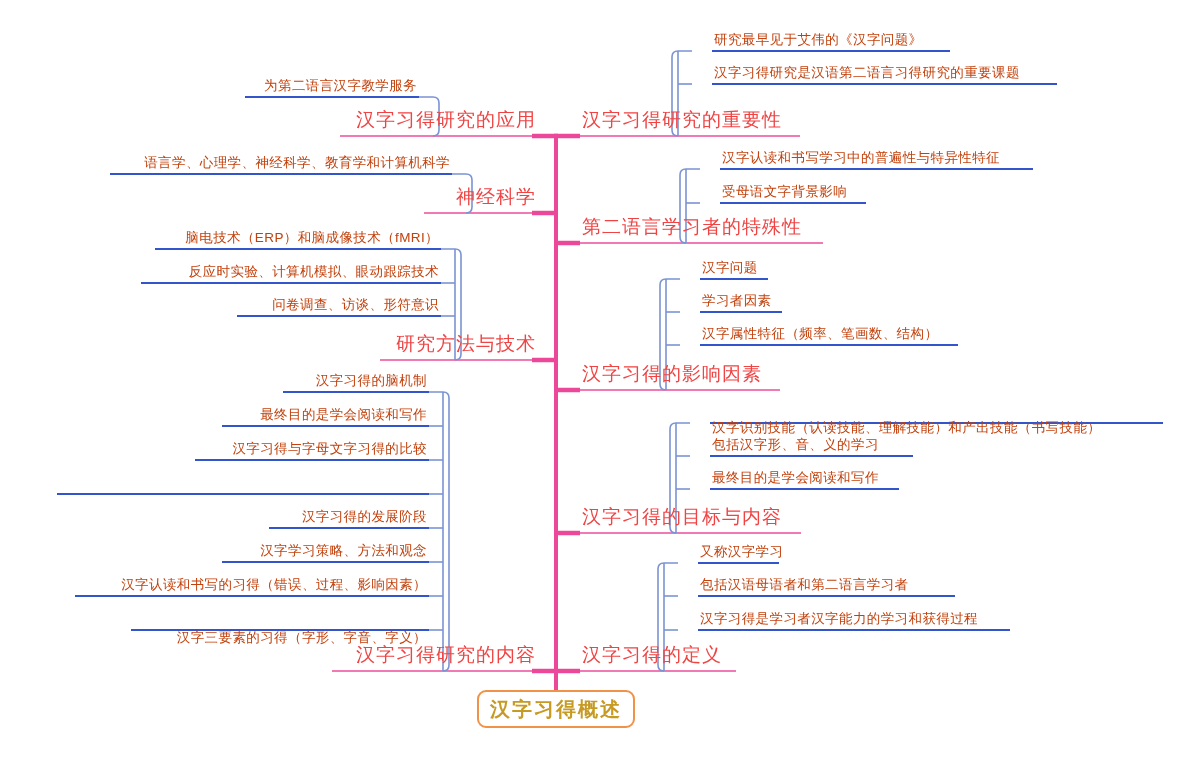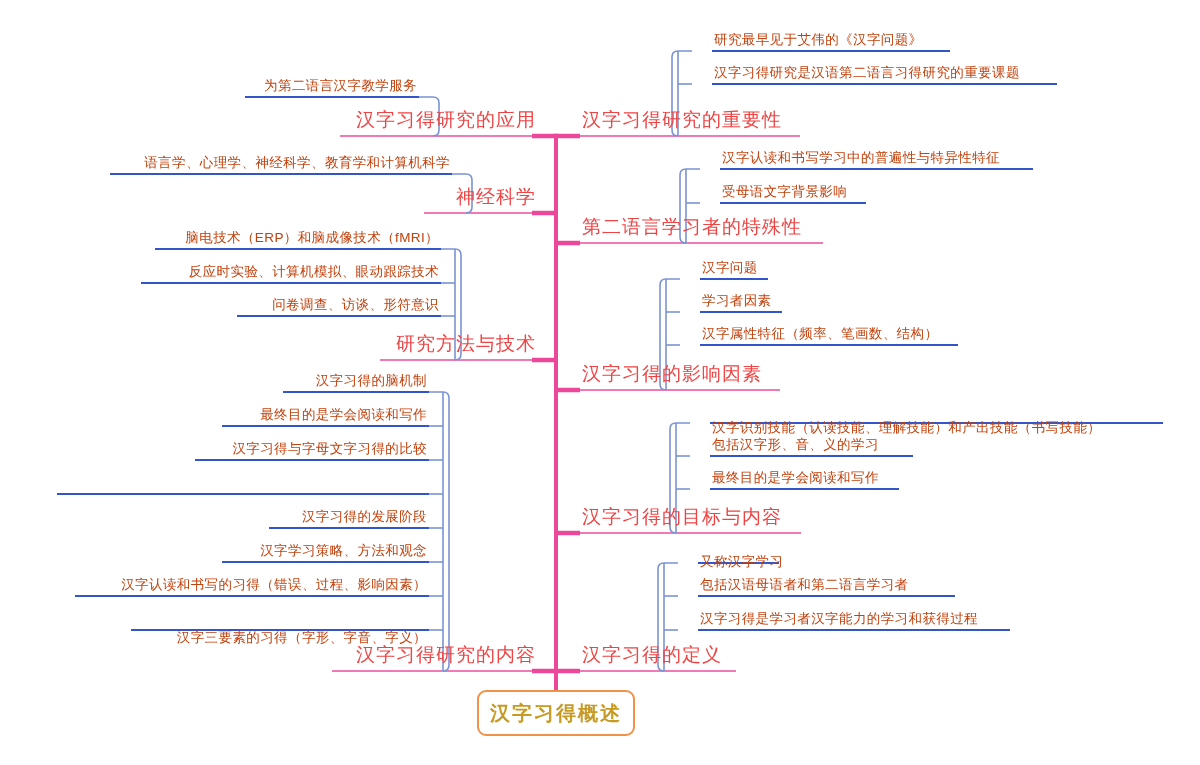--- a/index.html
+++ b/index.html
@@ -212,21 +212,21 @@
       <line x1="222" y1="426" x2="429" y2="426" stroke="#3355cc" stroke-width="1.8"></line>
       <line x1="195" y1="460" x2="429" y2="460" stroke="#3355cc" stroke-width="1.8"></line>
       <line x1="57" y1="494" x2="429" y2="494" stroke="#3355cc" stroke-width="1.8"></line>
       <line x1="269" y1="528" x2="429" y2="528" stroke="#3355cc" stroke-width="1.8"></line>
       <line x1="222" y1="562" x2="429" y2="562" stroke="#3355cc" stroke-width="1.8"></line>
       <line x1="75" y1="596" x2="429" y2="596" stroke="#3355cc" stroke-width="1.8"></line>
       <line x1="131" y1="630" x2="429" y2="630" stroke="#3355cc" stroke-width="1.8"></line>
     </g>
   </svg>
 
-  <div class="root-node" style="left:477px; top:690px; width:158px; height:46px;">
+  <div class="root-node" style="left:477px; top:690px; width:158px; height:38px;">
     <span>汉字习得概述</span>
   </div>
 
   <div class="l1 right" style="left:582px; top:107px;">
     <span>汉字习得研究的重要性</span>
   </div>
 
   <div class="l1 right" style="left:582px; top:214px;">
     <span>第二语言学习者的特殊性</span>
   </div>
@@ -286,21 +286,21 @@
   <div class="l2 right" style="left:712px; top:418px;">
     <span>汉字识别技能（认读技能、理解技能）和产出技能（书写技能）</span>
   </div>
   <div class="l2 right" style="left:712px; top:435px;">
     <span>包括汉字形、音、义的学习</span>
   </div>
   <div class="l2 right" style="left:712px; top:468px;">
     <span>最终目的是学会阅读和写作</span>
   </div>
 
-  <div class="l2 right" style="left:700px; top:542px;margin-top:10px;">
+  <div class="l2 right" style="left:700px; top:542px;">
     <span>又称汉字学习</span>
   </div>
   <div class="l2 right" style="left:700px; top:575px;">
     <span>包括汉语母语者和第二语言学习者</span>
   </div>
   <div class="l2 right" style="left:700px; top:609px;">
     <span>汉字习得是学习者汉字能力的学习和获得过程</span>
   </div>
 
   <div class="l2 left" style="right:783px; top:76px;">

